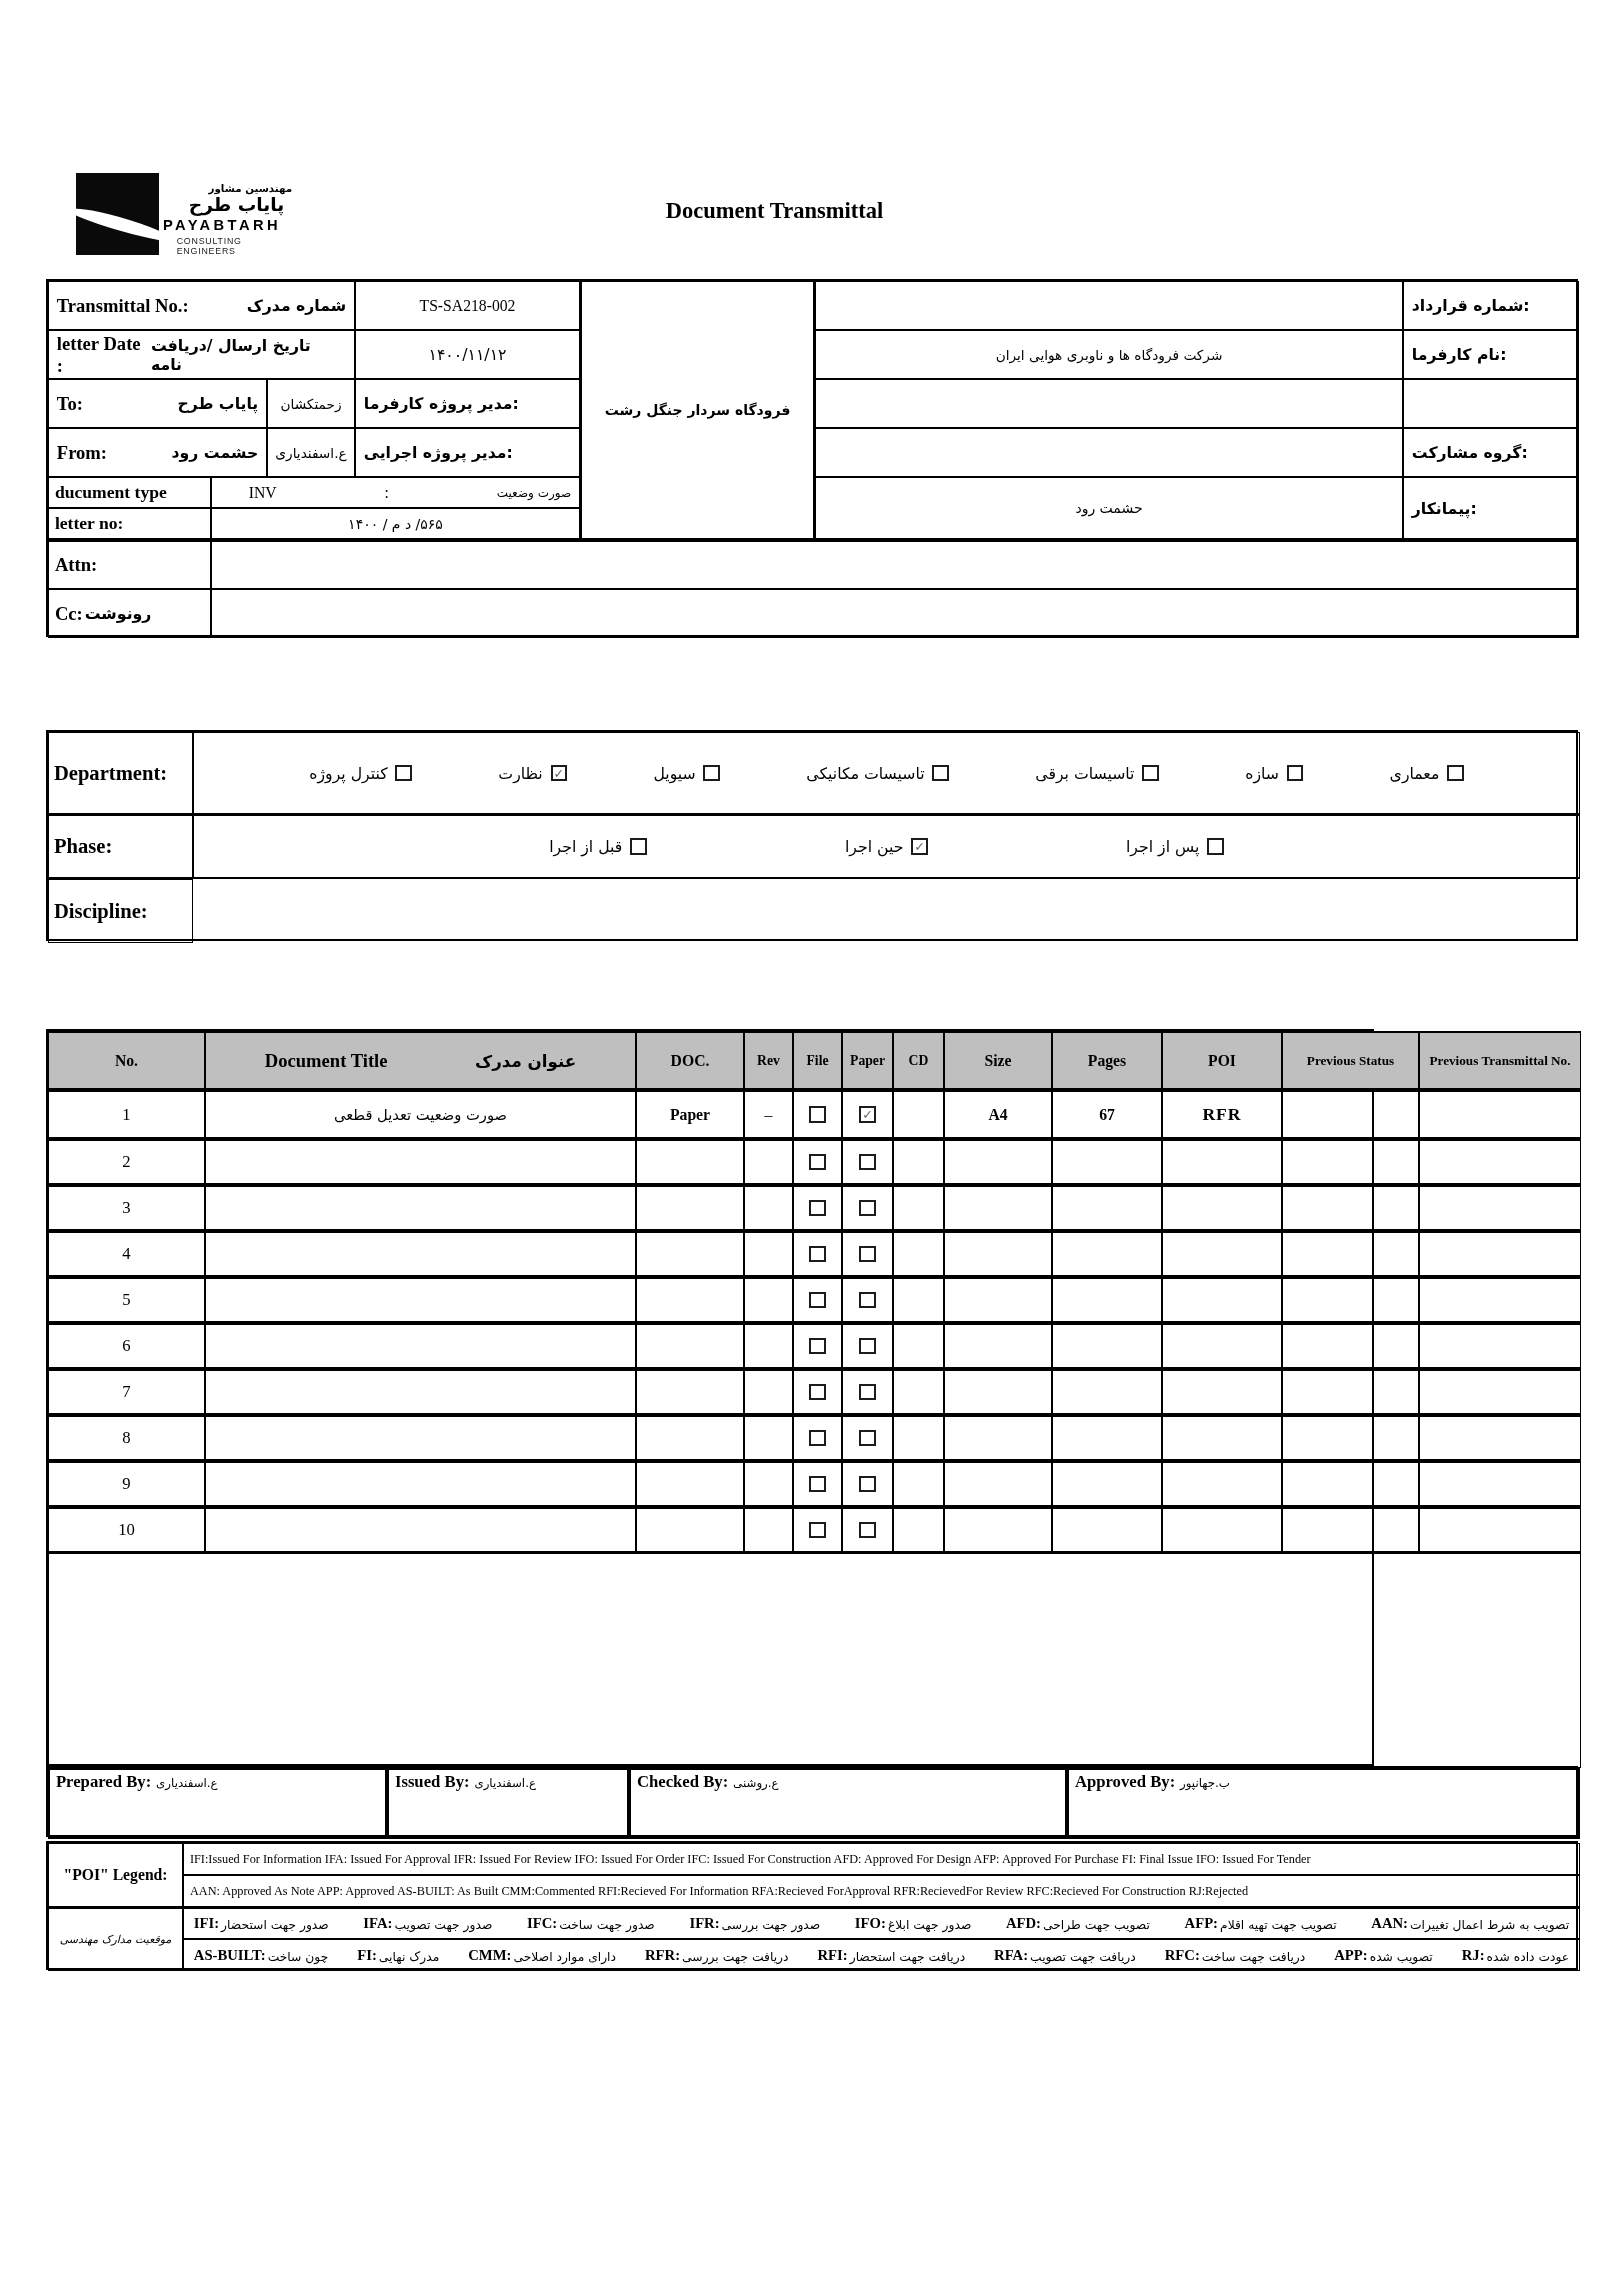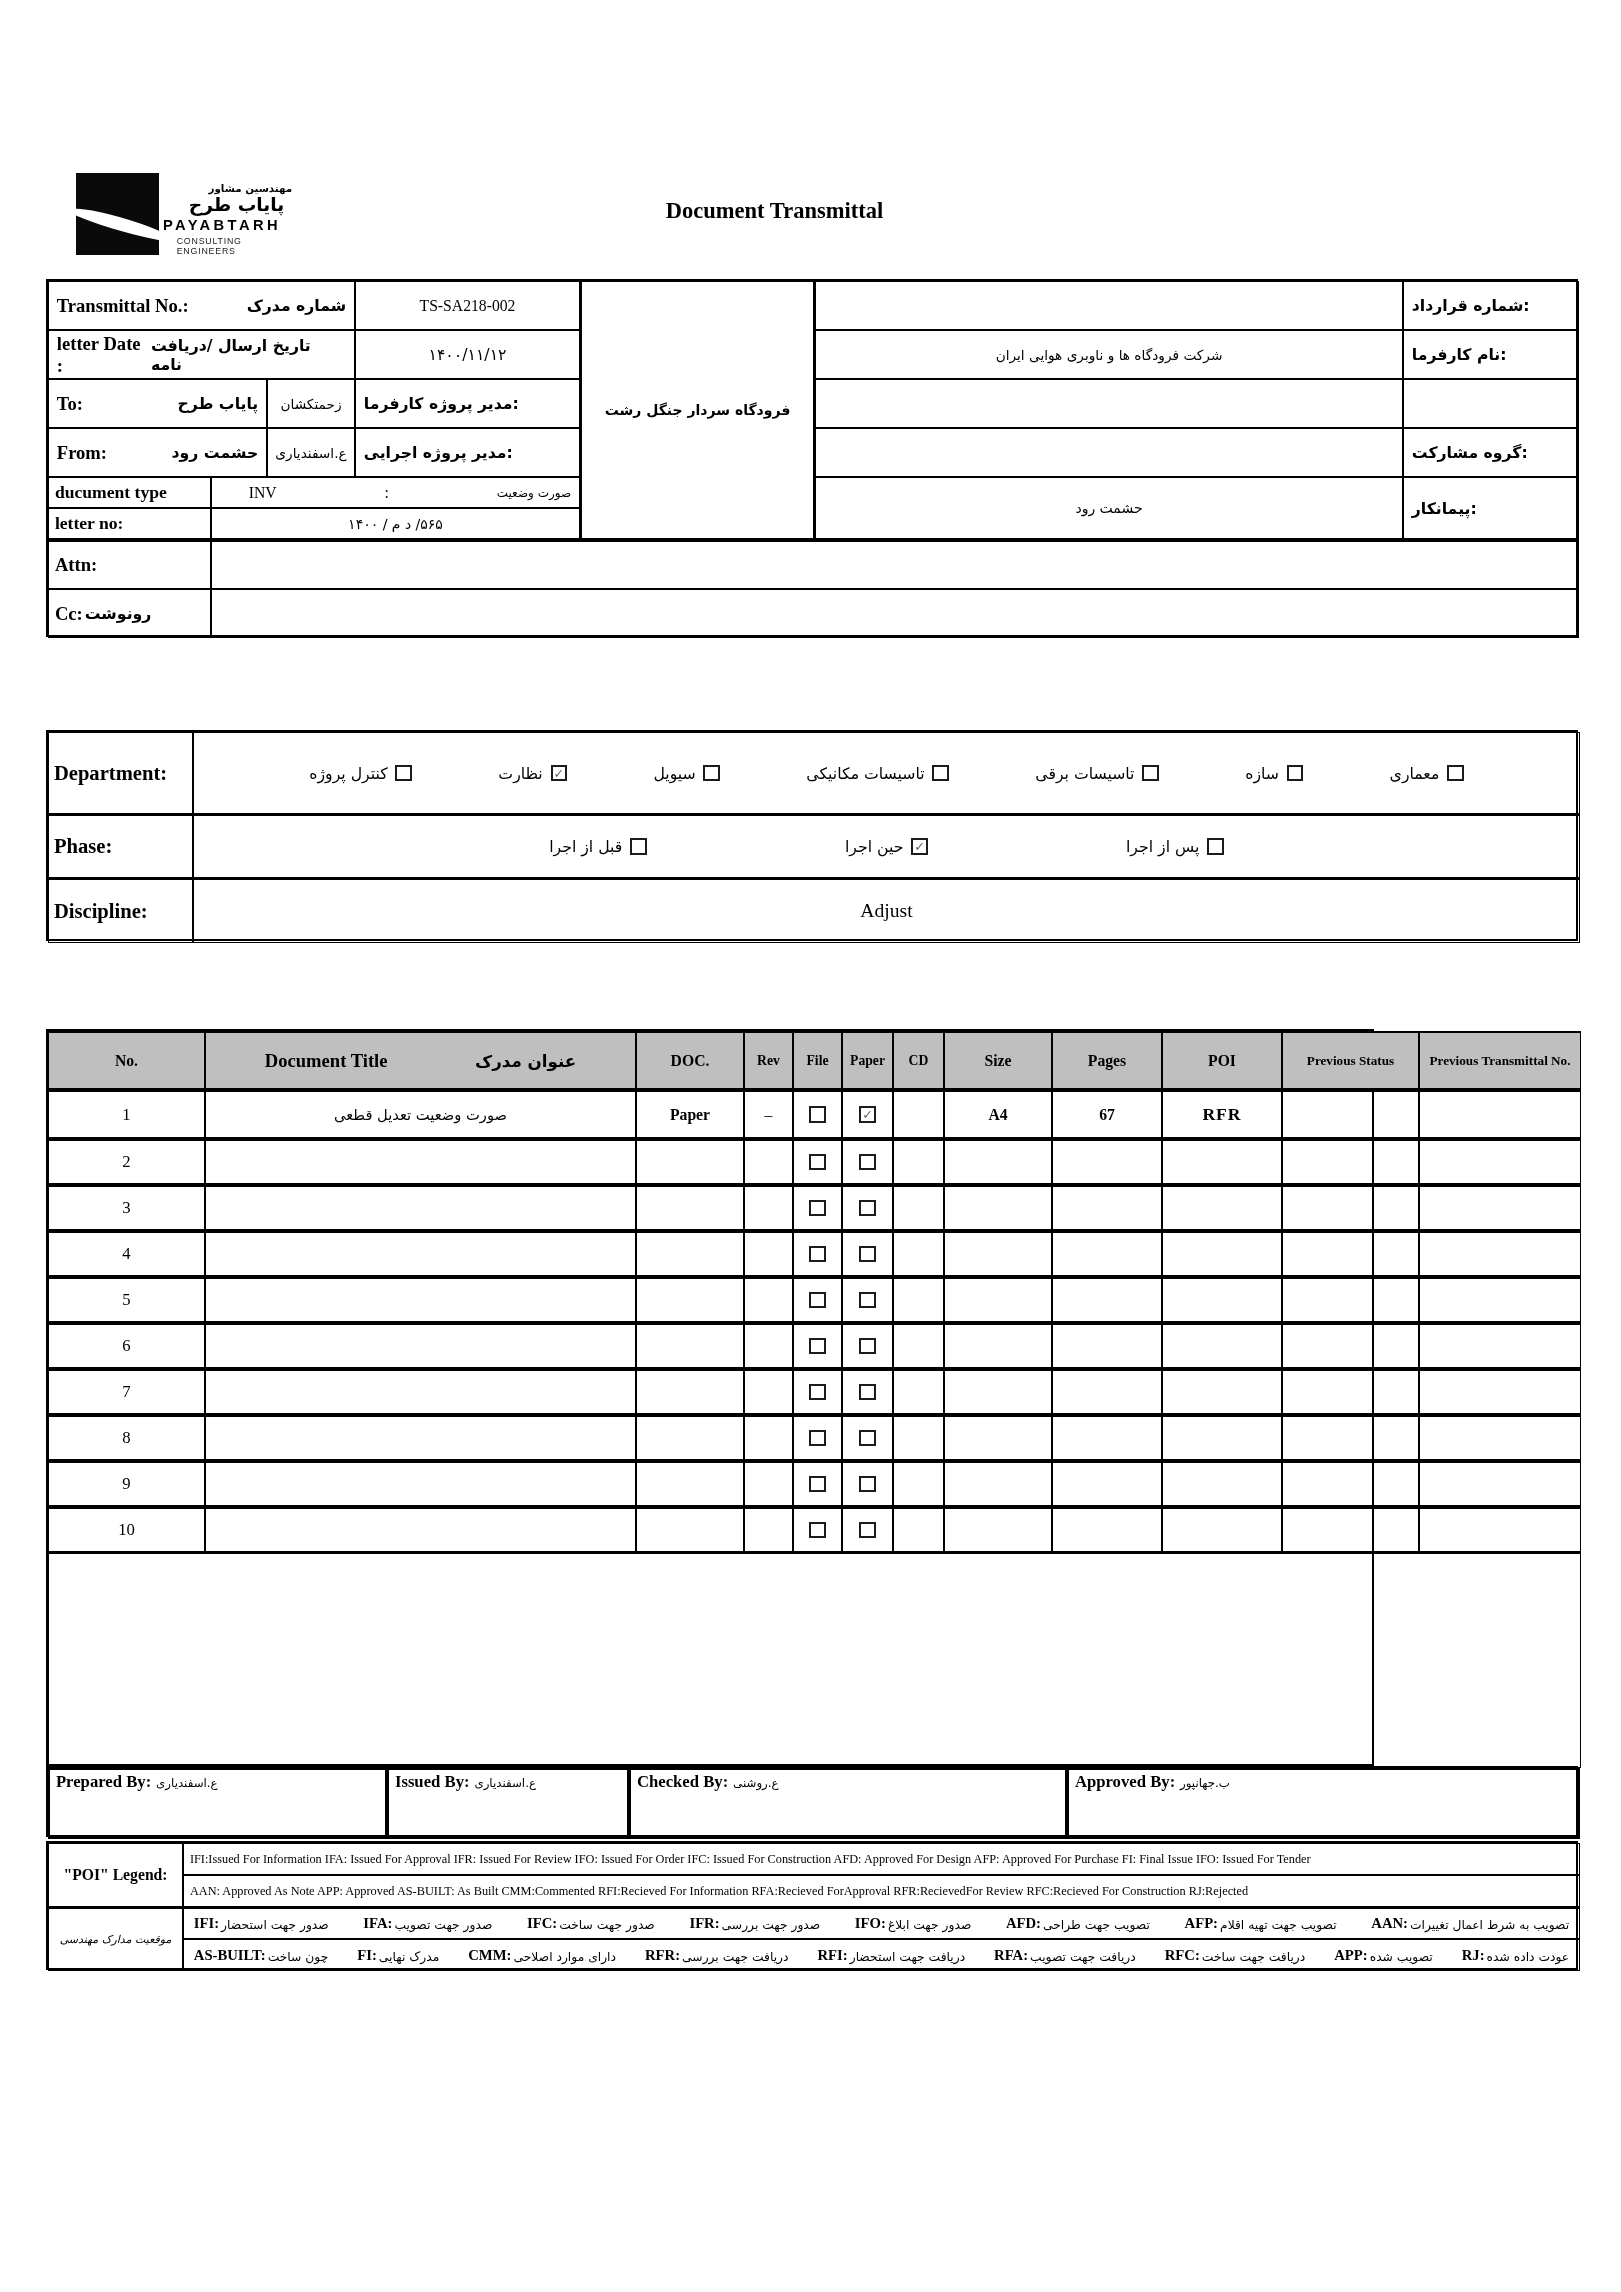--- a/index.html
+++ b/index.html
@@ -199,21 +199,20 @@
         <span class="cbx-item">
           <span class="cbx on">✓</span>
           <span class="fa cbx-lbl">حین اجرا</span>
         </span>
         <span class="cbx-item">
           <span class="cbx"></span>
           <span class="fa cbx-lbl">قبل از اجرا</span>
         </span>
       </div>
     <div class="cell sec-label" style="grid-row:3;grid-column:1">Discipline:</div>
-    <div class="cell disc-val" style="grid-row:3;grid-column:2">Adjust</div>
   </div>
 
   <div class="gridtable" id="doc-grid">
     <div class="hcell">No.</div>
     <div class="hcell h-title">
       <span class="en">Document Title</span>
       <span class="fat fa">عنوان مدرک</span>
     </div>
     <div class="hcell">DOC.</div>
     <div class="hcell" style="font-size:13.7px">Rev</div>

